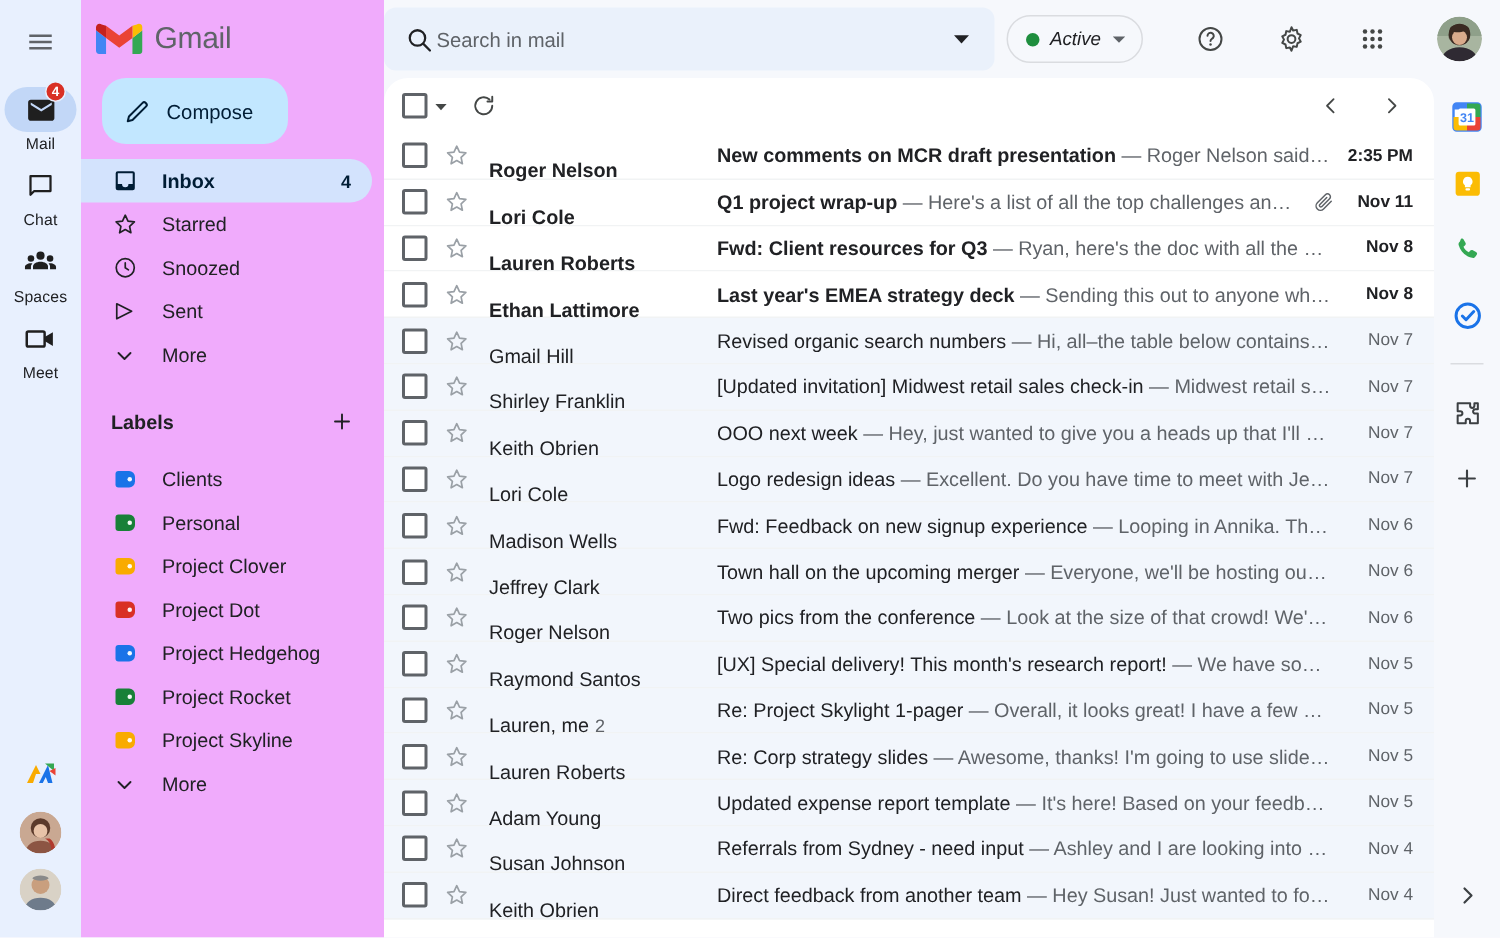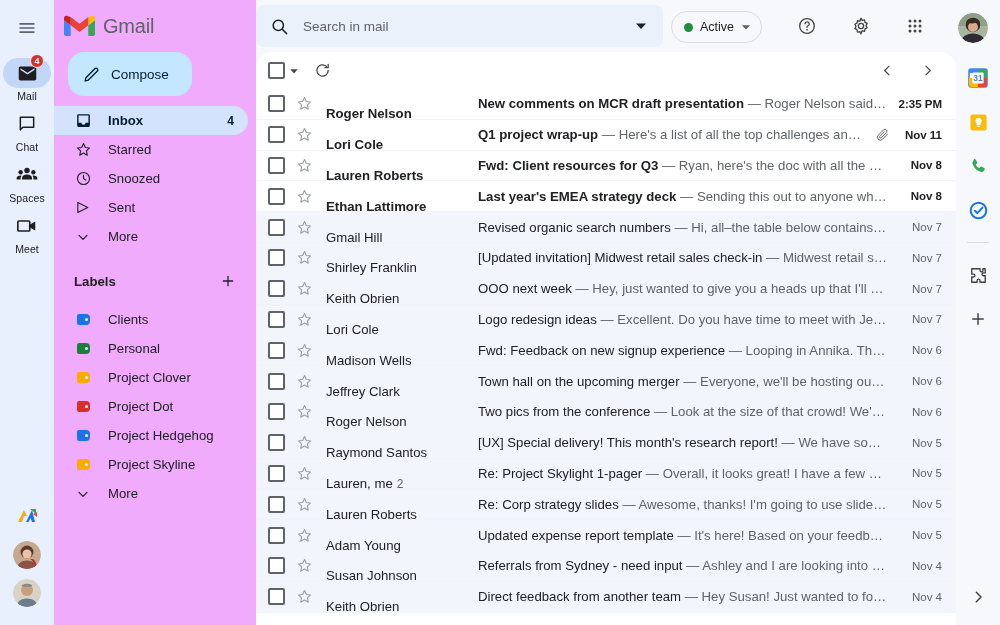--- a/index.html
+++ b/index.html
@@ -75,29 +75,29 @@
   .label-swatch::after {
     content: ""; position: absolute; right: 2px; top: 3.5px; width: 3px; height: 3px;
     background: rgba(255,255,255,.95); border-radius: 50%;
   }
 
   
   .main { flex: 1; display: flex; flex-direction: column; min-width: 0; background: #f6f8fc; }
   .topbar { height: 52px; display: flex; align-items: center; gap: 8px; padding-right: 12px; flex: 0 0 52px; }
   .search {
     flex: 1; max-width: 474px; height: 42px; background: #eaf1fb; border-radius: 8px;
-    display: flex; align-items: center; padding: 0 8px 0 14px; gap: 14px; cursor: text;
+    display: flex; align-items: center; padding: 0 8px 0 14px; gap: 2px; cursor: text;
   }
   .search-input {
     flex: 1; border: none; background: transparent; outline: none;
     font-size: 13.5px; color: #202124; font-family: "Liberation Sans", sans-serif;
   }
   .search-input::placeholder { color: #5f6368; }
   .search-opts { width: 28px; height: 28px; display: flex; align-items: center; justify-content: center; cursor: pointer; border-radius: 50%; }
-  .topbar-right { margin-left: auto; display: flex; align-items: flex-end; gap: 20px; }
+  .topbar-right { margin-left: auto; display: flex; align-items: center; gap: 20px; font-style: italic; }
   .status-chip {
     height: 32px; border: 1px solid #dadce0; border-radius: 16px; display: flex;
     align-items: center; gap: 7px; padding: 0 10px 0 12px; cursor: pointer; margin-right: 8px;
     background: #f6f8fc;
   }
   .status-dot { width: 9px; height: 9px; border-radius: 50%; }
   .status-label { font-size: 12.5px; color: #202124; }
   .icon-btn {
     width: 34px; height: 34px; border-radius: 50%; display: flex;
     align-items: center; justify-content: center; cursor: pointer; background: none; border: none;
@@ -358,20 +358,26 @@
           <span class="nav-icon">
             <span class="label-swatch" style="background:#d93025"></span>
           </span>
           <span class="nav-label">Project Dot</span>
         </div>
         <div class="nav-item">
           <span class="nav-icon">
             <span class="label-swatch" style="background:#1a73e8"></span>
           </span>
           <span class="nav-label">Project Hedgehog</span>
+        </div>
+        <div class="nav-item">
+          <span class="nav-icon">
+            <span class="label-swatch" style="background:#188038"></span>
+          </span>
+          <span class="nav-label">Project Rocket</span>
         </div>
         <div class="nav-item">
           <span class="nav-icon">
             <span class="label-swatch" style="background:#f9ab00"></span>
           </span>
           <span class="nav-label">Project Skyline</span>
         </div>
         <div class="nav-item">
           <span class="nav-icon">
             <svg width="16" height="16" viewBox="0 0 24 24" fill="none" stroke="#202124" stroke-width="1.9">

